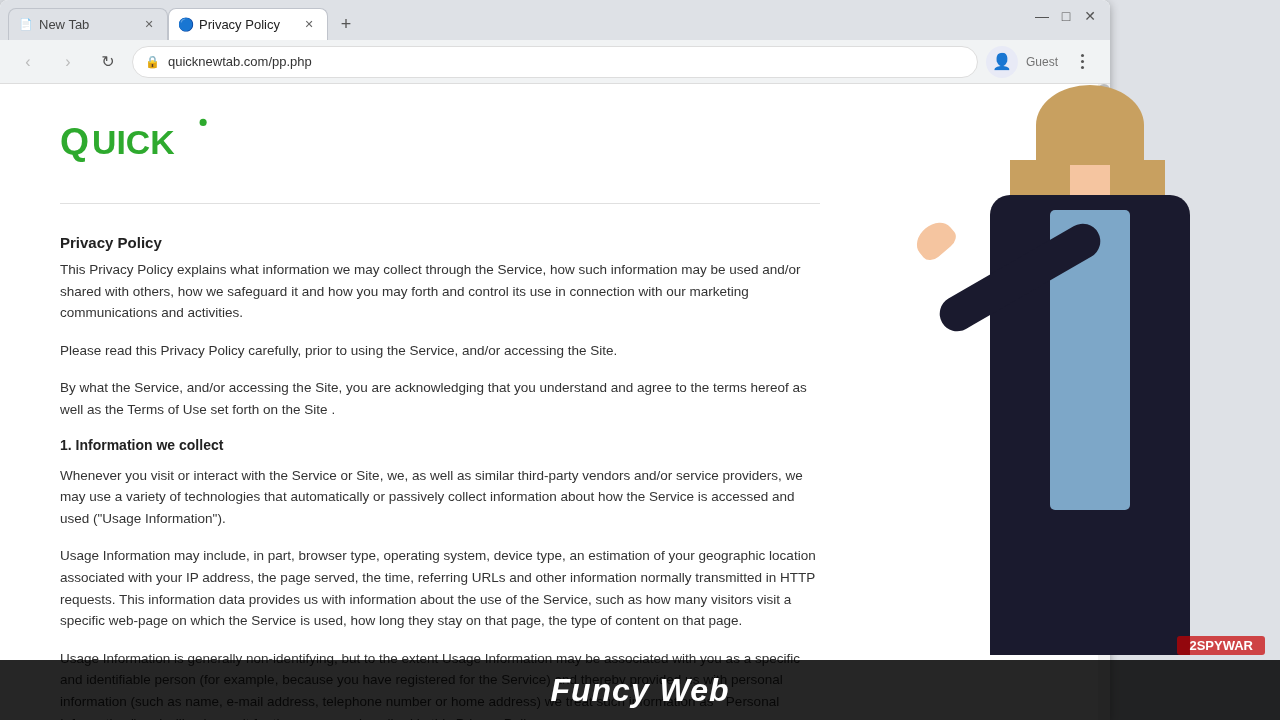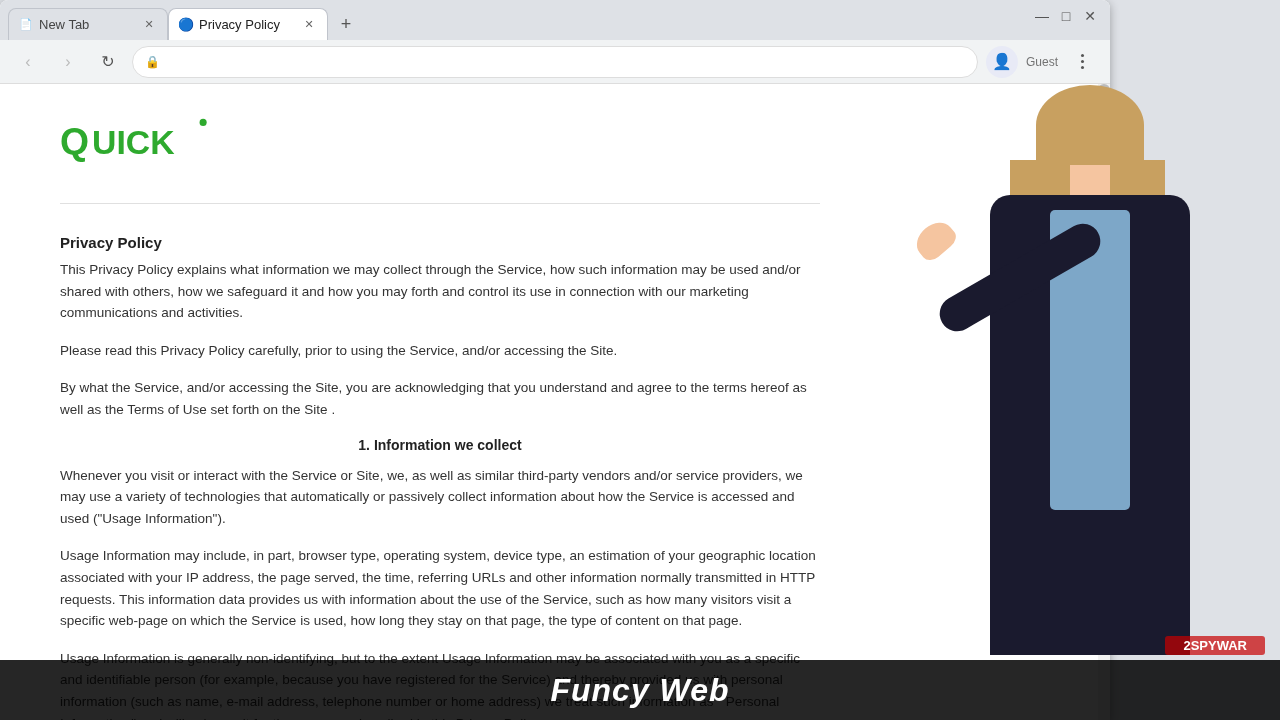--- a/index.html
+++ b/index.html
@@ -226,21 +226,20 @@
       color: #333;
       line-height: 1.6;
       margin-bottom: 16px;
     }
 
     .content-area h2 {
       font-size: 14px;
       font-weight: bold;
       color: #222;
       margin-bottom: 12px;
-      text-align: center;
     }
 
     .divider {
       height: 1px;
       background: #e0e0e0;
       margin-bottom: 30px;
       max-width: 760px;
     }
 
     
@@ -269,21 +268,21 @@
     
     .watermark {
       position: absolute;
       bottom: 65px;
       right: 15px;
       z-index: 25;
       font-size: 13px;
       font-weight: bold;
       color: #fff;
       background: rgba(200,0,0,0.7);
-      padding: 2px 18px;
+      padding: 2px 12px;
       border-radius: 3px;
       font-family: Arial, sans-serif;
     }
 
     
     .logo-svg-container {
       margin-bottom: 30px;
     }
 
     
@@ -338,20 +337,21 @@
       </button>
       <button class="nav-btn disabled">
         <span>›</span>
       </button>
       <button class="nav-btn">
         <span>↻</span>
       </button>
 
       <div class="address-bar">
         <span class="address-lock">🔒</span>
+        <span class="address-text">quicknewtab.com/pp.php</span>
       </div>
 
       <button class="profile-btn">
         <span style="font-size:16px;">👤</span>
       </button>
       <span style="font-size:12px; color:#737373;">Guest</span>
 
       <button class="menu-btn">
         <span class="menu-dot"></span>
         <span class="menu-dot"></span>

